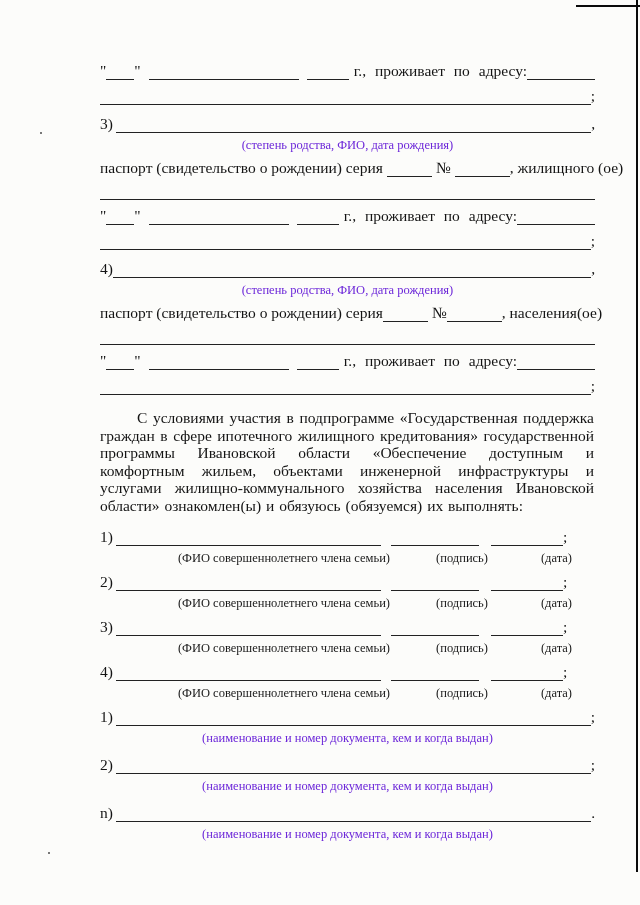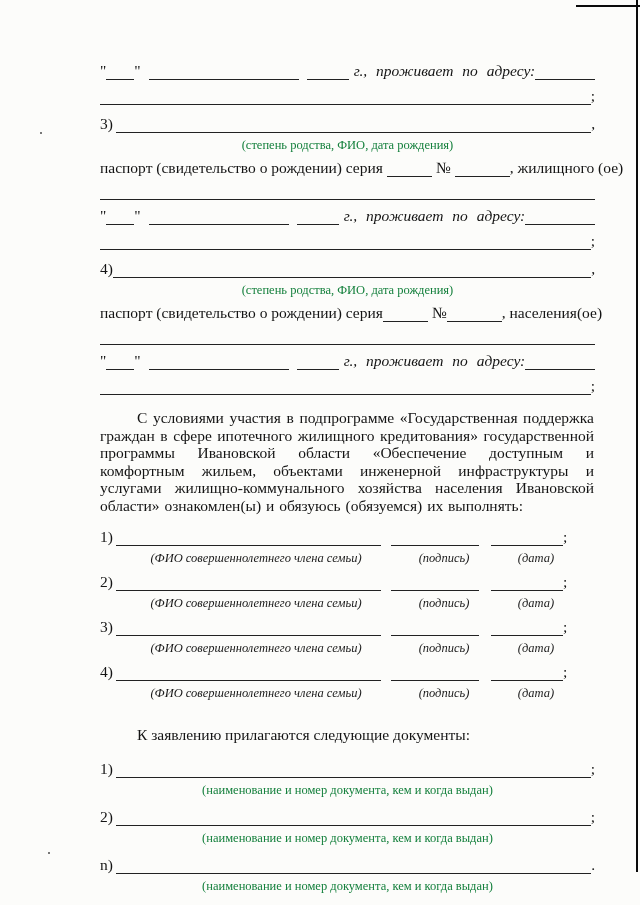--- a/index.html
+++ b/index.html
@@ -35,38 +35,38 @@
   .w140 { width:140px; }
   .w150 { width:150px; }
   .w42 { width:42px; }
   .w45 { width:45px; }
   .w55 { width:55px; }
   .sp4 { width:4px; flex:0 0 auto; }
   .sp8 { width:8px; flex:0 0 auto; }
   .sp10 { width:10px; flex:0 0 auto; }
   .sp12 { width:12px; flex:0 0 auto; }
   .lbl { flex:0 0 auto; }
-  .date-lbl { margin-left:5px; margin-right:0; word-spacing:5px;font-style:italic; }
+  .date-lbl { margin-left:5px; margin-right:0; word-spacing:5px; }
   .caption-row {
     font-size:12.5px;
     line-height:14px;
     margin-top:-2px;
     margin-bottom:7px;
     text-align:center;
-    color:#15803d;
+    color:#6d28d9;
   }
   .caption-flex {
     display:flex;
     font-size:12.5px;
     line-height:14px;
     margin-top:-2px;
     margin-bottom:8px;
     color:#1a1a1a;
   }
-  .caption-flex span { text-align:center; flex:0 0 auto;font-style:italic; }
+  .caption-flex span { text-align:right; flex:0 0 auto; }
   .cap-indent { width:22px; }
   .cap-fio { width:268px; }
   .cap-sign { width:88px; }
   .cap-date { width:72px; }
   .num { flex:0 0 auto; margin-right:3px; }
   .para {
     font-size:15.5px;
     line-height:17.5px;
     text-align:justify;
     text-indent:37px;
@@ -248,21 +248,20 @@
   </div>
   <div class="caption-flex">
     <span class="cap-indent"></span>
     <span class="cap-fio">(ФИО совершеннолетнего члена семьи)</span>
     <span style="width:10px;"></span>
     <span class="cap-sign">(подпись)</span>
     <span style="width:12px;"></span>
     <span class="cap-date">(дата)</span>
   </div>
 
-  <div class="docs-heading">К заявлению прилагаются следующие документы:</div>
 
   <div class="row">
     <span class="num">1)</span>
     <span class="blank grow"></span>
     <span class="end-punct">;</span>
   </div>
   <div class="caption-row" style="margin-bottom:11px;">(наименование и номер документа, кем и когда выдан)</div>
 
   <div class="row">
     <span class="num">2)</span>

